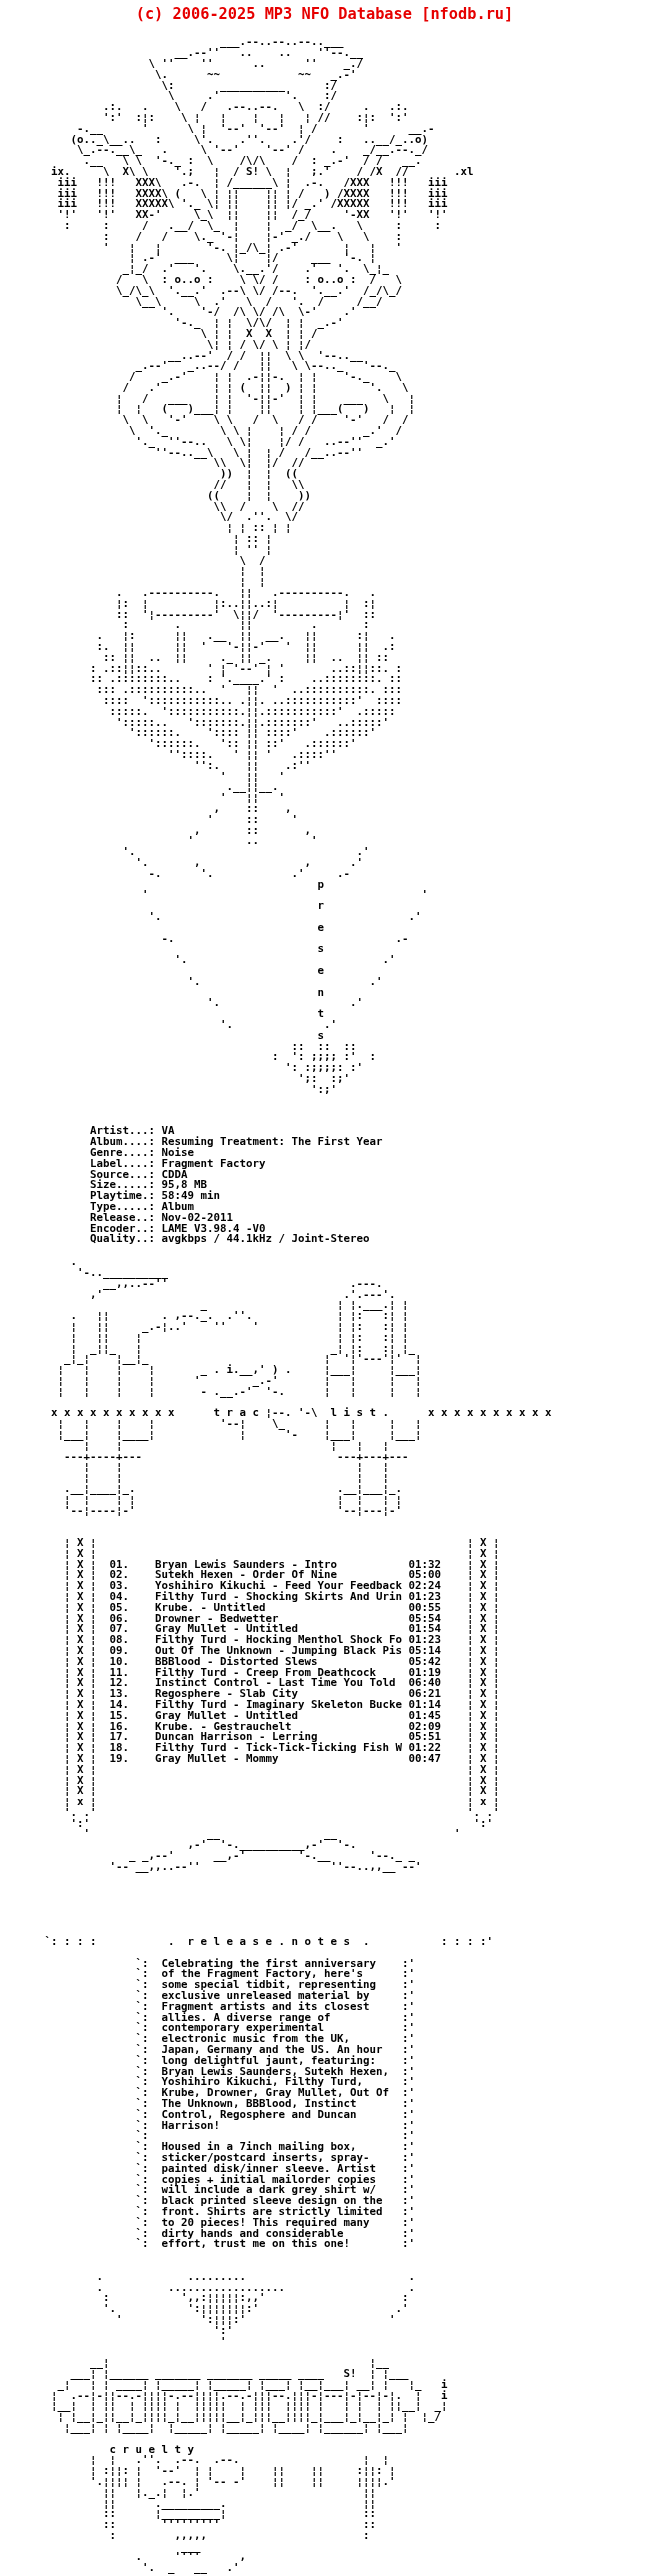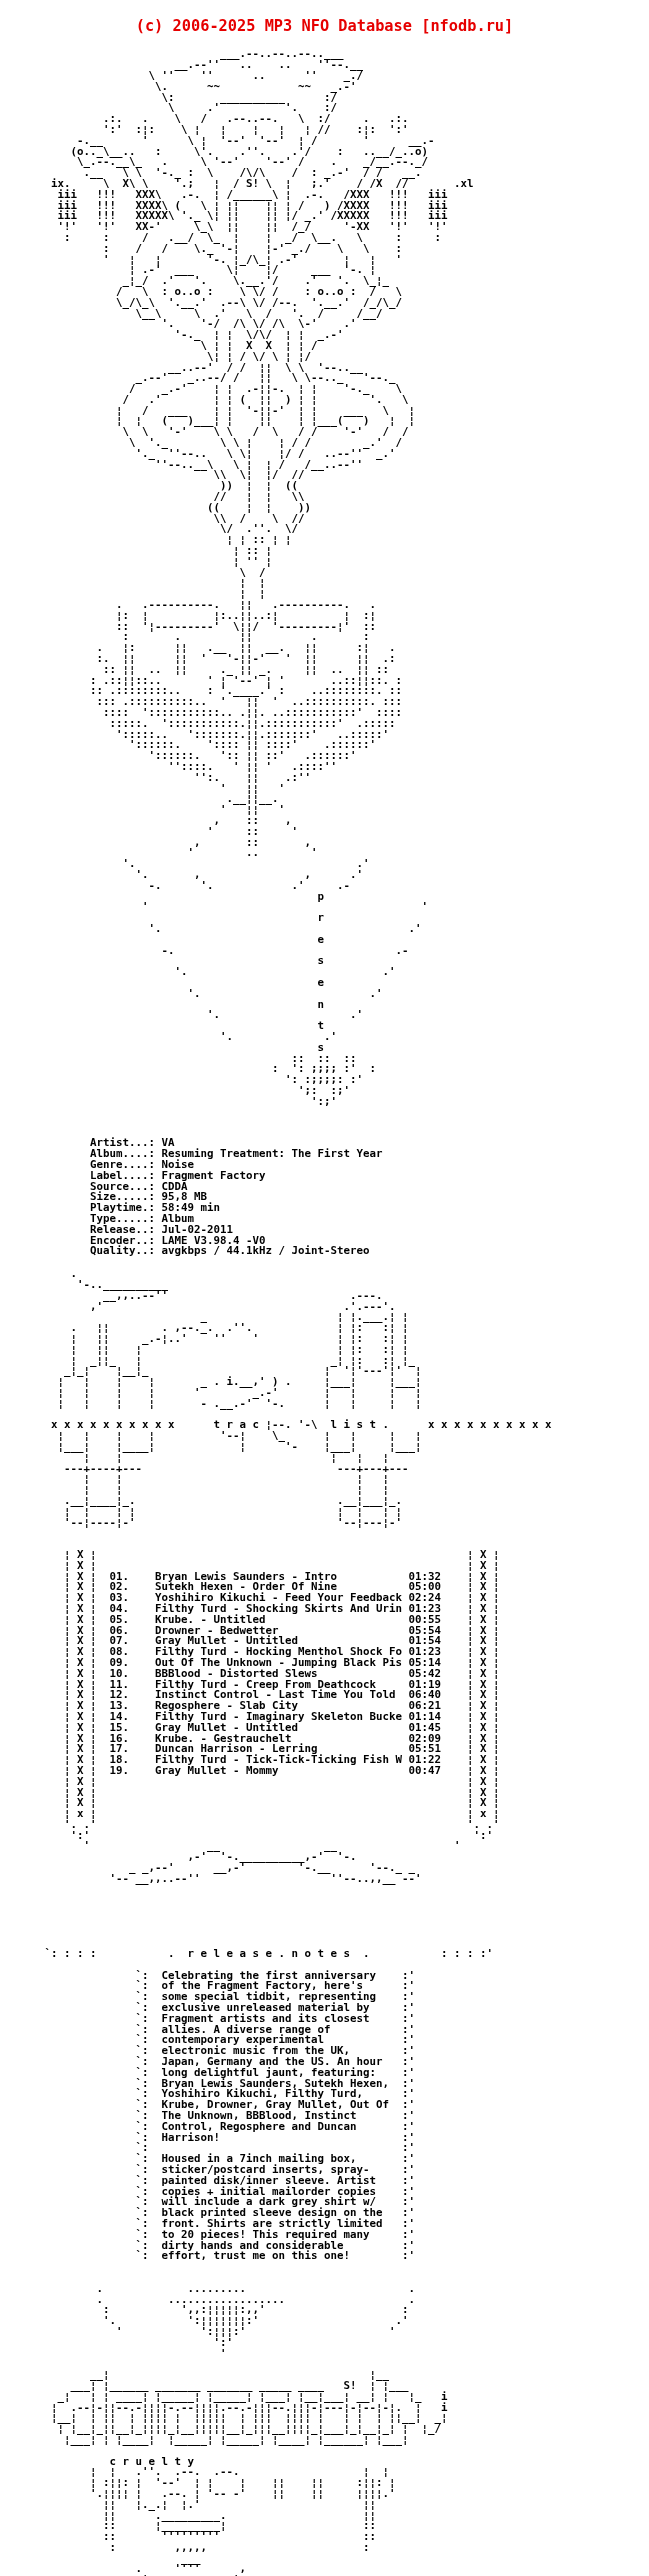--- a/index.html
+++ b/index.html
@@ -15,21 +15,20 @@
     font-size:10.8px;line-height:10.8px;font-weight:bold;
     color:#000000;
     white-space:pre;
   }
   .hdr{
     padding-top:5.4px;height:20px;
     text-align:center;
     font-family:"DejaVu Sans Mono","Liberation Mono",monospace;
     font-size:15.3px;line-height:18px;font-weight:bold;
     color:#e60000;
-    margin-top:12px;
   }
   #release-info{margin-top:31px;}
   #tracklist{margin-top:10.8px;}
   #release-notes{margin-top:32px;}
   #art-bottom{margin-top:21.6px;}
 </style>
 </head>
 <body>
 
 <div class="hdr">(c) 2006-2025 MP3 NFO Database [nfodb.ru]</div>
@@ -134,21 +133,21 @@
                                        ';:  :;'
                                          ':;'</pre>
   <pre id="release-info">       Artist...: VA
        Album....: Resuming Treatment: The First Year
        Genre....: Noise
        Label....: Fragment Factory
        Source...: CDDA
        Size.....: 95,8 MB
        Playtime.: 58:49 min
        Type.....: Album
-       Release..: Jul-02-2011
+       Release..: Nov-02-2011
        Encoder..: LAME V3.98.4 -V0
        Quality..: avgkbps / 44.1kHz / Joint-Stereo</pre>
   <pre id="tracklist">    .
      '-..__________
          __,,..--''                            .---.
        ,'                                     .'.---'.
                         _                    ¦ ¦.___.¦ ¦
     .   ¦¦        . ,--._.  .''.             ¦ ¦:   :¦ ¦
     ¦   ¦¦     _.-¦..'    ''    '            ¦ ¦:   :¦ ¦
     ¦   ¦¦    ¦                              ¦ ¦:   :¦ ¦

